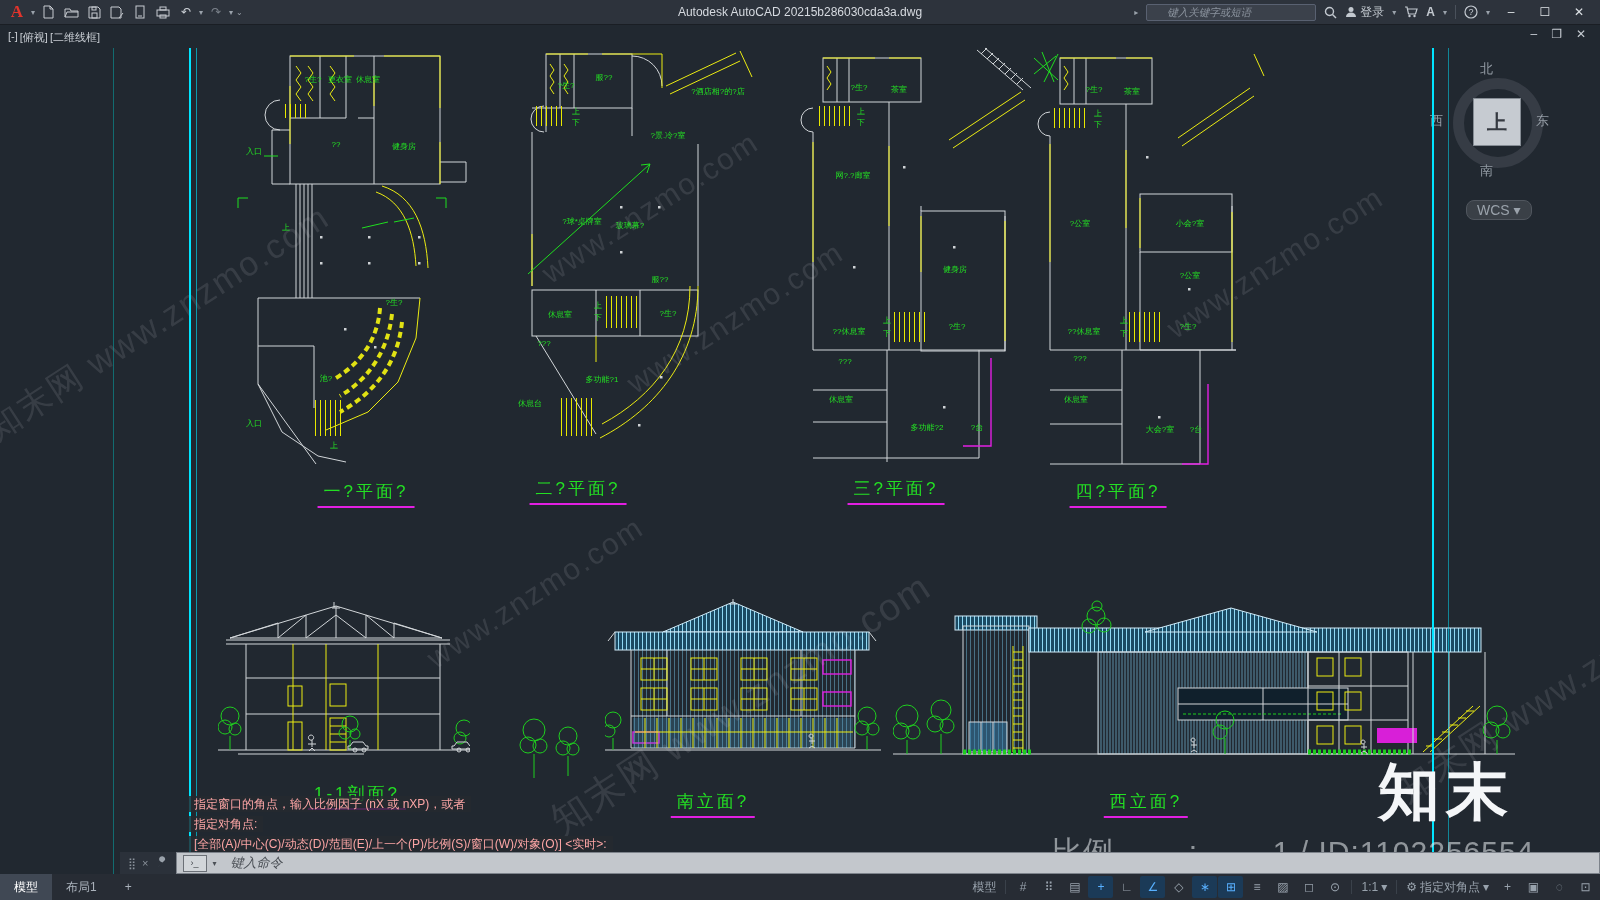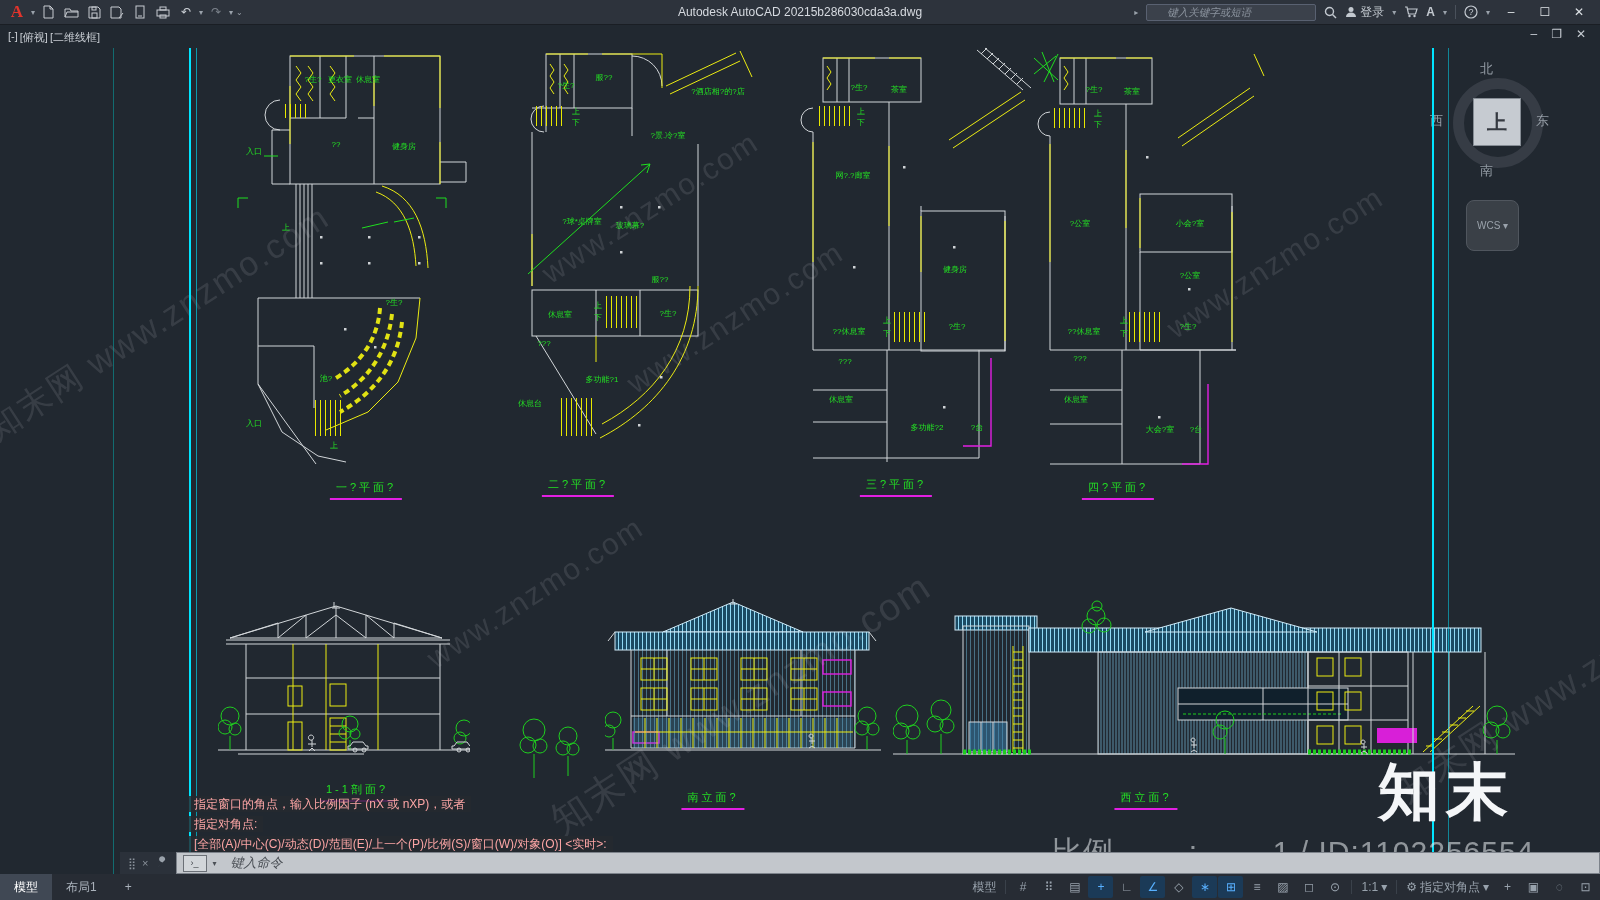--- a/index.html
+++ b/index.html
@@ -32,31 +32,31 @@
   .py{stroke:#ecec12;stroke-width:1;fill:none;}
   .gl{stroke:#1fdf1f;stroke-width:1;fill:none;}
   .lbl{fill:#23e023;font-size:8px;text-anchor:middle;font-family:"Liberation Sans",sans-serif;}
   .mag{stroke:#e21fe2;fill:none;stroke-width:1.4;}
   .magf{fill:#d81fd8;}
   .tr{stroke:#1fcf1f;fill:none;stroke-width:1;}
   .cw{stroke:#d2d6d9;fill:none;stroke-width:1;}
   .seat{stroke:#ecec12;stroke-width:4;stroke-dasharray:6 4;fill:none;opacity:.95;}
   .dots rect{fill:#cfd3d6;}
   .rbord{stroke:#cfeaf7;stroke-width:1;}
-  .dwg-title{position:absolute;transform:translateX(-50%);color:#23e023;font-size:11px;letter-spacing:3px;
+  .dwg-title{position:absolute;transform:translateX(-50%);color:#23e023;font-size:17px;letter-spacing:3px;
              border-bottom:2px solid #e21fe2;padding:0 6px 3px 6px;white-space:nowrap;z-index:10;}
   .cyan{position:absolute;top:24px;height:850px;z-index:20;}
   
   #viewcube{position:absolute;right:32px;top:36px;width:140px;height:170px;z-index:15;color:#959da6;}
   #vc-ring{position:absolute;left:25px;top:18px;width:68px;height:68px;border:11px solid #363c45;border-radius:50%;}
   #vc-face{position:absolute;left:45px;top:38px;width:46px;height:46px;background:#c6cbd1;border:1px solid #858c94;
            display:flex;align-items:center;justify-content:center;color:#343940;font-size:20px;font-weight:bold;}
   .vc-dir{position:absolute;font-size:13px;}
   #wcs-chip{position:absolute;left:38px;top:140px;background:#3a4047;border:1px solid #50565e;border-radius:8px;
-            color:#9aa2ab;font-size:10px;padding:19px 10px;}
+            color:#9aa2ab;font-size:14px;padding:1px 10px;}
   
   .wm{position:absolute;color:rgba(205,212,220,0.13);white-space:nowrap;transform:rotate(-33deg);
       transform-origin:left center;letter-spacing:2px;z-index:18;pointer-events:none;}
   #wm-id{position:absolute;left:1052px;top:832px;color:rgba(236,240,244,0.55);font-size:30px;white-space:pre;
          z-index:42;pointer-events:none;letter-spacing:1px;}
   #wm-logo{position:absolute;left:1378px;top:750px;color:#f4f6f8;font-size:62px;font-weight:bold;letter-spacing:6px;
            z-index:44;pointer-events:none;}
   
   #cmd-history{position:absolute;left:188px;top:796px;z-index:46;font-size:12px;color:#fca5a5;}
   #cmd-history div{margin-bottom:3px;}

